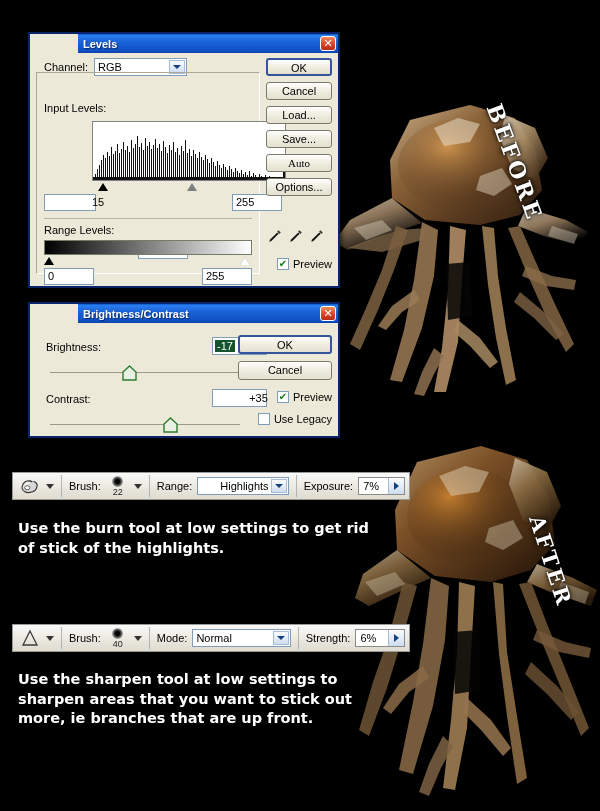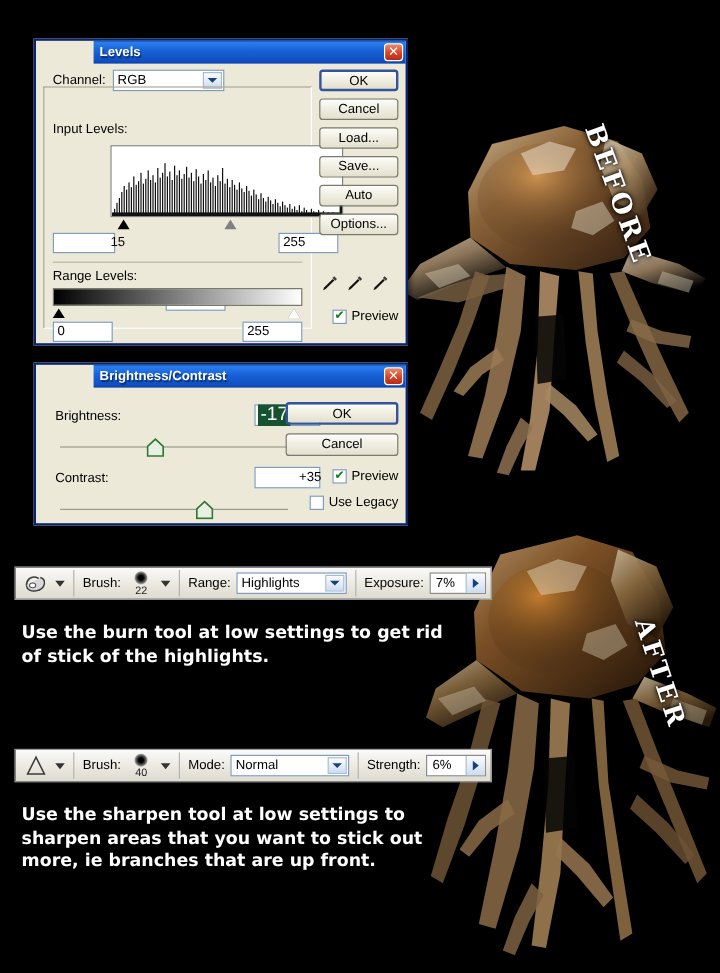--- a/index.html
+++ b/index.html
@@ -490,21 +490,21 @@
         <div class="sl white" style="left:196px;"></div>
       </div>
       <div class="xpfield" style="position:absolute;left:8px;top:210px;width:50px;height:17px;">0</div>
       <div class="xpfield" style="position:absolute;left:166px;top:210px;width:50px;height:17px;">255</div>
 
       <div class="rbtns">
         <div class="xpbtn default">OK</div>
         <div class="xpbtn">Cancel</div>
         <div class="xpbtn">Load...</div>
         <div class="xpbtn">Save...</div>
-        <div class="xpbtn" style="margin-top:0;">Auto</div>
+        <div class="xpbtn" style="margin-top:0;font-family:Liberation Serif, serif;">Auto</div>
         <div class="xpbtn">Options...</div>
       </div>
 
       <div class="eyedrops" style="top:170px;">
         <span>
           <svg width="17" height="17" viewBox="0 0 17 17">
             <path d="M12.5 2.2 l2.3 2.3 -1.4 1.4 -2.3-2.3z" fill="#3a3a3a"></path>
             <path d="M11.3 4.4 l1.3 1.3 -7.2 7.2 -2.2 0.9 0.9-2.2z" fill="#111"></path>
           </svg>
         </span>
@@ -531,21 +531,21 @@
 
   <div class="dlg" id="dlg-bc">
     <div class="dlg-title">
       <span class="t-text">Brightness/Contrast</span>
       <span class="btn-close">✕</span>
     </div>
     <div class="dlg-body" style="height:113px;position:relative;">
 
       <div class="lbl" style="position:absolute;left:16px;top:18px;">Brightness:</div>
       <div style="position:absolute;left:182px;top:14px;width:55px;height:18px;background:#fff;border:1px solid #7f9db9;display:flex;align-items:center;padding-left:2px;">
-        <span style="background:#14532d;color:#fff;font-size:16px;padding:0 2px;">-17</span>
+        <span style="background:#14532d;color:#fff;font-size:11px;padding:0 2px;">-17</span>
       </div>
       <div class="slider-line" style="left:20px;top:49px;width:190px;"></div>
       <div class="slider-thumb" style="left:92px;top:42px;">
         <svg width="15" height="16" viewBox="0 0 15 16">
           <path d="M7.5 1 L14 7 L14 15 L1 15 L1 7 Z" fill="#e7f0e3" stroke="#2f7a2f" stroke-width="1.4"></path>
         </svg>
       </div>
 
       <div class="lbl" style="position:absolute;left:16px;top:70px;">Contrast:</div>
       <div class="xpfield" style="position:absolute;left:182px;top:66px;width:55px;height:18px;display:flex;align-items:center;justify-content:center;padding-left:41px;">+35</div>
@@ -582,21 +582,21 @@
     <span class="tri-arrow"></span>
     <span class="sep"></span>
     <span class="lbl">Brush:</span>
     <span class="brush-preview">
       <span class="brush-dot"></span>
       <span class="brush-size">22</span>
     </span>
     <span class="tri-arrow"></span>
     <span class="sep"></span>
     <span class="lbl">Range:</span>
-    <span class="xpselect" style="width:115px;height:18px;margin-left:5px;">
+    <span class="xpselect" style="width:115px;height:18px;margin-left:5px;justify-content:center;">
       <span>Highlights</span>
       <span class="arrowbox"></span>
     </span>
     <span class="sep"></span>
     <span class="lbl">Exposure:</span>
     <span class="spin" style="width:58px;margin-left:5px;">
       <span>7%</span>
       <span class="spin-arrow"></span>
     </span>
   </div>

